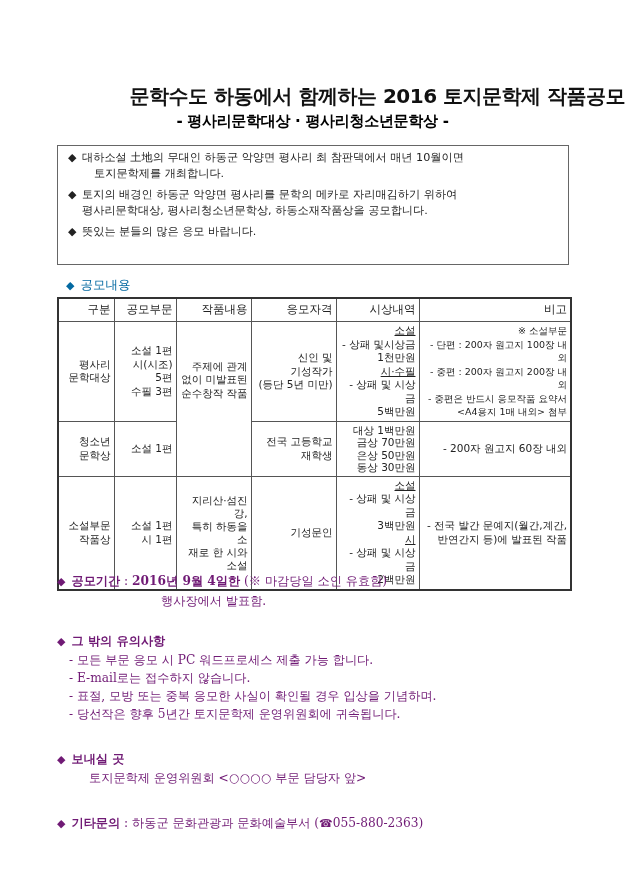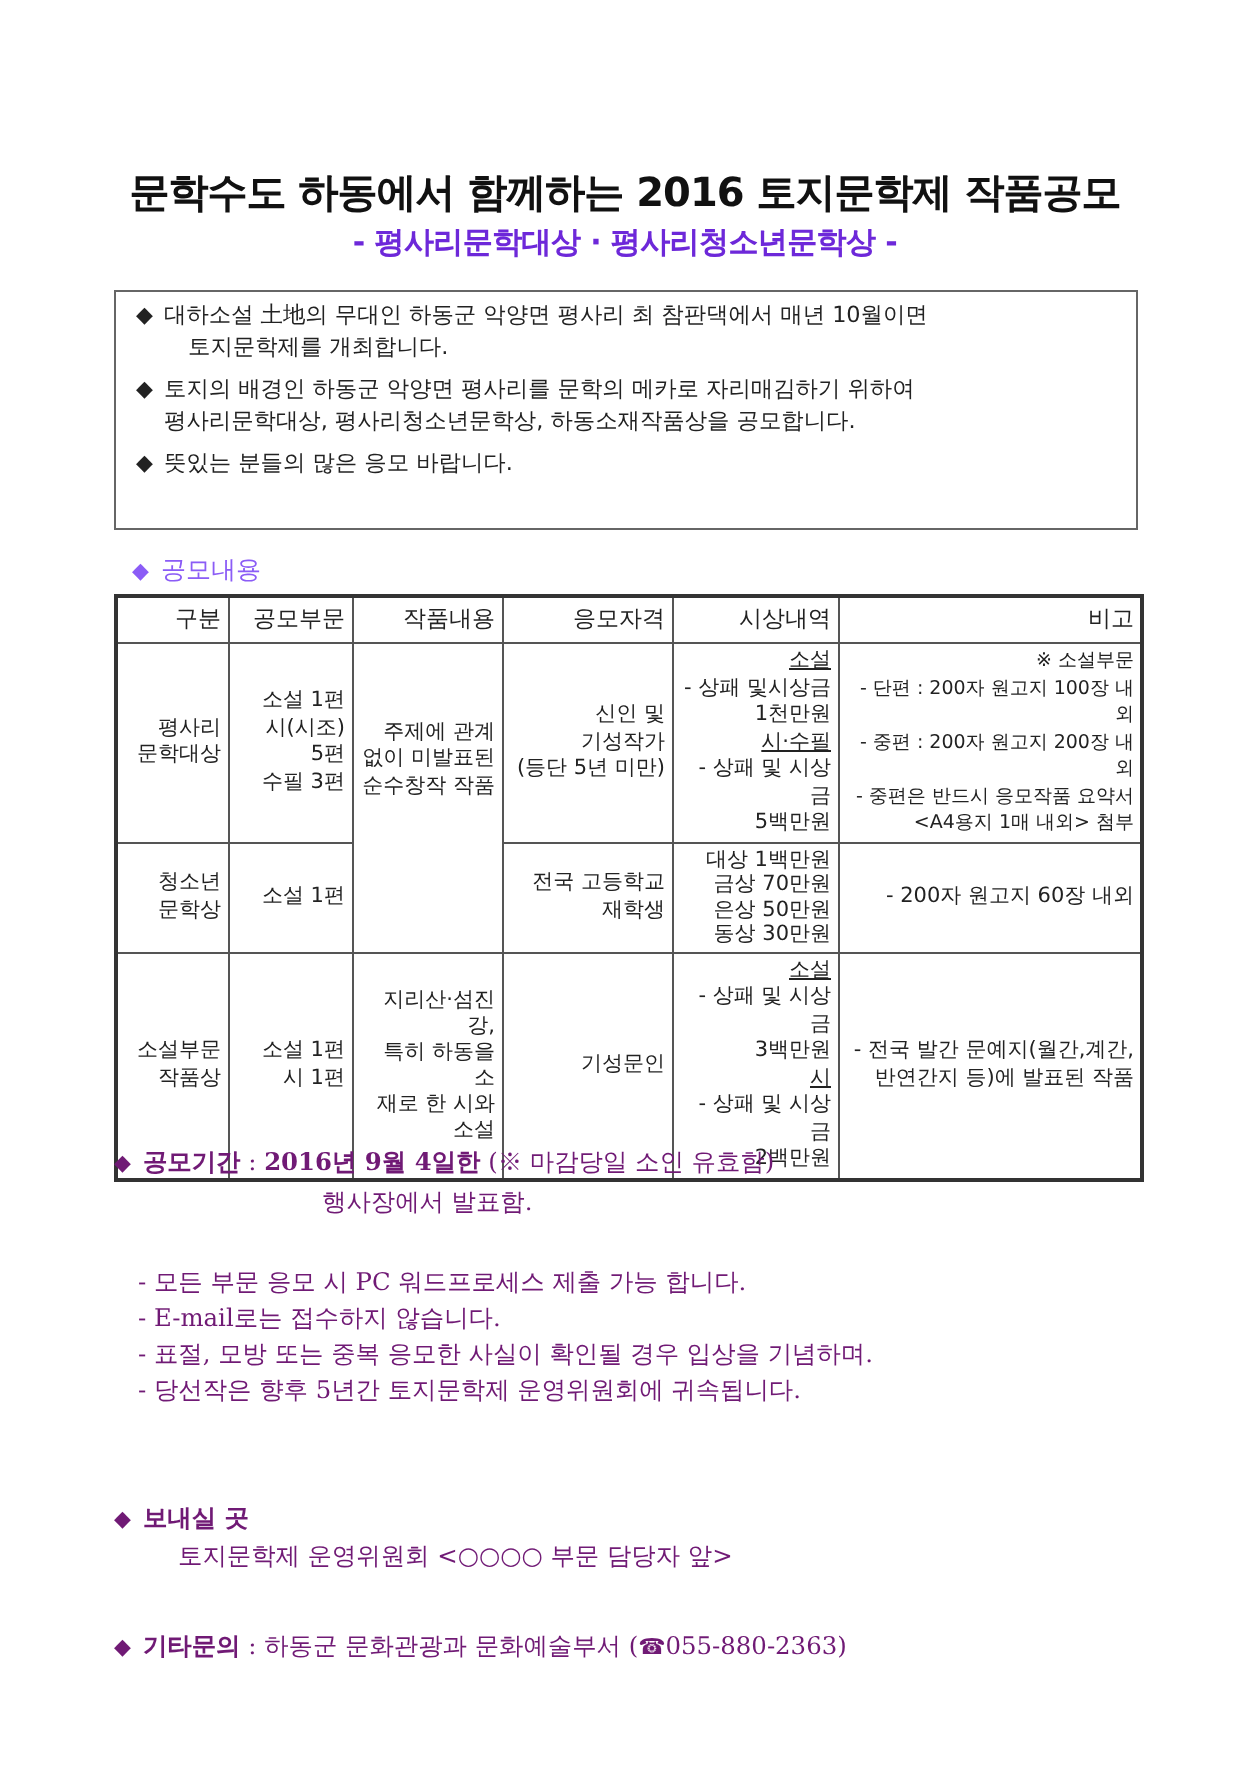--- a/index.html
+++ b/index.html
@@ -1,36 +1,36 @@
 <!DOCTYPE html>
 <html><head>
 <meta charset="utf-8">
 <style>
   html, body { margin: 0; padding: 0; }
   body {
     width: 625px; height: 886px; background: #ffffff; position: relative; overflow: hidden;
     font-family: "DejaVu Sans", sans-serif; color: #1a1a1a;
   }
   .title {
-    position: absolute; left: 0; width: 625px; top: 83px; text-align: center;
+    position: absolute; left: 0; width: 625px; top: 83px; text-align: right;
     font-family: "DejaVu Sans", sans-serif; font-weight: bold; font-size: 20px; letter-spacing: -0.5px; color: #111;
   }
   .subtitle {
     position: absolute; left: 0; width: 625px; top: 112px; text-align: center;
-    font-family: "DejaVu Sans", sans-serif; font-weight: bold; font-size: 15px; color: #6d28d9; letter-spacing: -0.3px;
+    font-family: "DejaVu Sans", sans-serif; font-weight: bold; font-size: 15px; color: #000000; letter-spacing: -0.3px;
   }
   .intro-box {
     position: absolute; left: 57px; top: 145px; width: 512px; height: 120px;
     border: 1px solid #666; box-sizing: border-box; padding: 4px 8px;
     font-size: 11.2px; line-height: 16px; color: #222;
   }
   .intro-item { position: relative; padding-left: 16px; margin-bottom: 5px; }
   .intro-item .bullet { position: absolute; left: 2px; top: 0; font-size: 11px; }
   .section-head {
-    position: absolute; left: 66px; font-size: 12.5px; color: #8b5cf6; text-align: right;
+    position: absolute; left: 66px; font-size: 12.5px; color: #0369a1; text-align: right;
   }
   .diamond { display: inline-block; margin-right: 6px; font-size: 11px; }
   table.contest {
     position: absolute; left: 57px; top: 297px; width: 513px; border-collapse: collapse;
     font-size: 10.5px; color: #222; table-layout: fixed;
   }
   table.contest th, table.contest td {
     border: 1px solid #555; padding: 2px 3px; text-align: right; vertical-align: middle; line-height: 13.5px;
   }
   table.contest th { font-weight: normal; font-size: 11.5px; height: 18px; }
@@ -191,20 +191,21 @@
 
 <div class="body-sec" style="top:572px">
   <span class="diamond">◆</span><b>공모기간</b> : <b>2016년 9월 4일한</b> <span>(※ 마감당일 소인 유효함)</span>
 </div>
 
 <div class="body-sec" style="top:592px">
   <div style="padding-left:104px">행사장에서 발표함.</div>
 </div>
 
 <div class="body-sec" style="top:632px">
+  <div><span class="diamond">◆</span><b>그 밖의 유의사항</b></div>
   <div class="list-line">- 모든 부문 응모 시 PC 워드프로세스 제출 가능 합니다.</div>
   <div class="list-line">- E-mail로는 접수하지 않습니다.</div>
   <div class="list-line">- 표절, 모방 또는 중복 응모한 사실이 확인될 경우 입상을 기념하며.</div>
   <div class="list-line">- 당선작은 향후 5년간 토지문학제 운영위원회에 귀속됩니다.</div>
 </div>
 
 <div class="body-sec" style="top:750px">
   <div><span class="diamond">◆</span><b>보내실 곳</b></div>
   <div style="padding-left:32px">토지문학제 운영위원회 &lt;○○○○ 부문 담당자 앞&gt;</div>
 </div>

